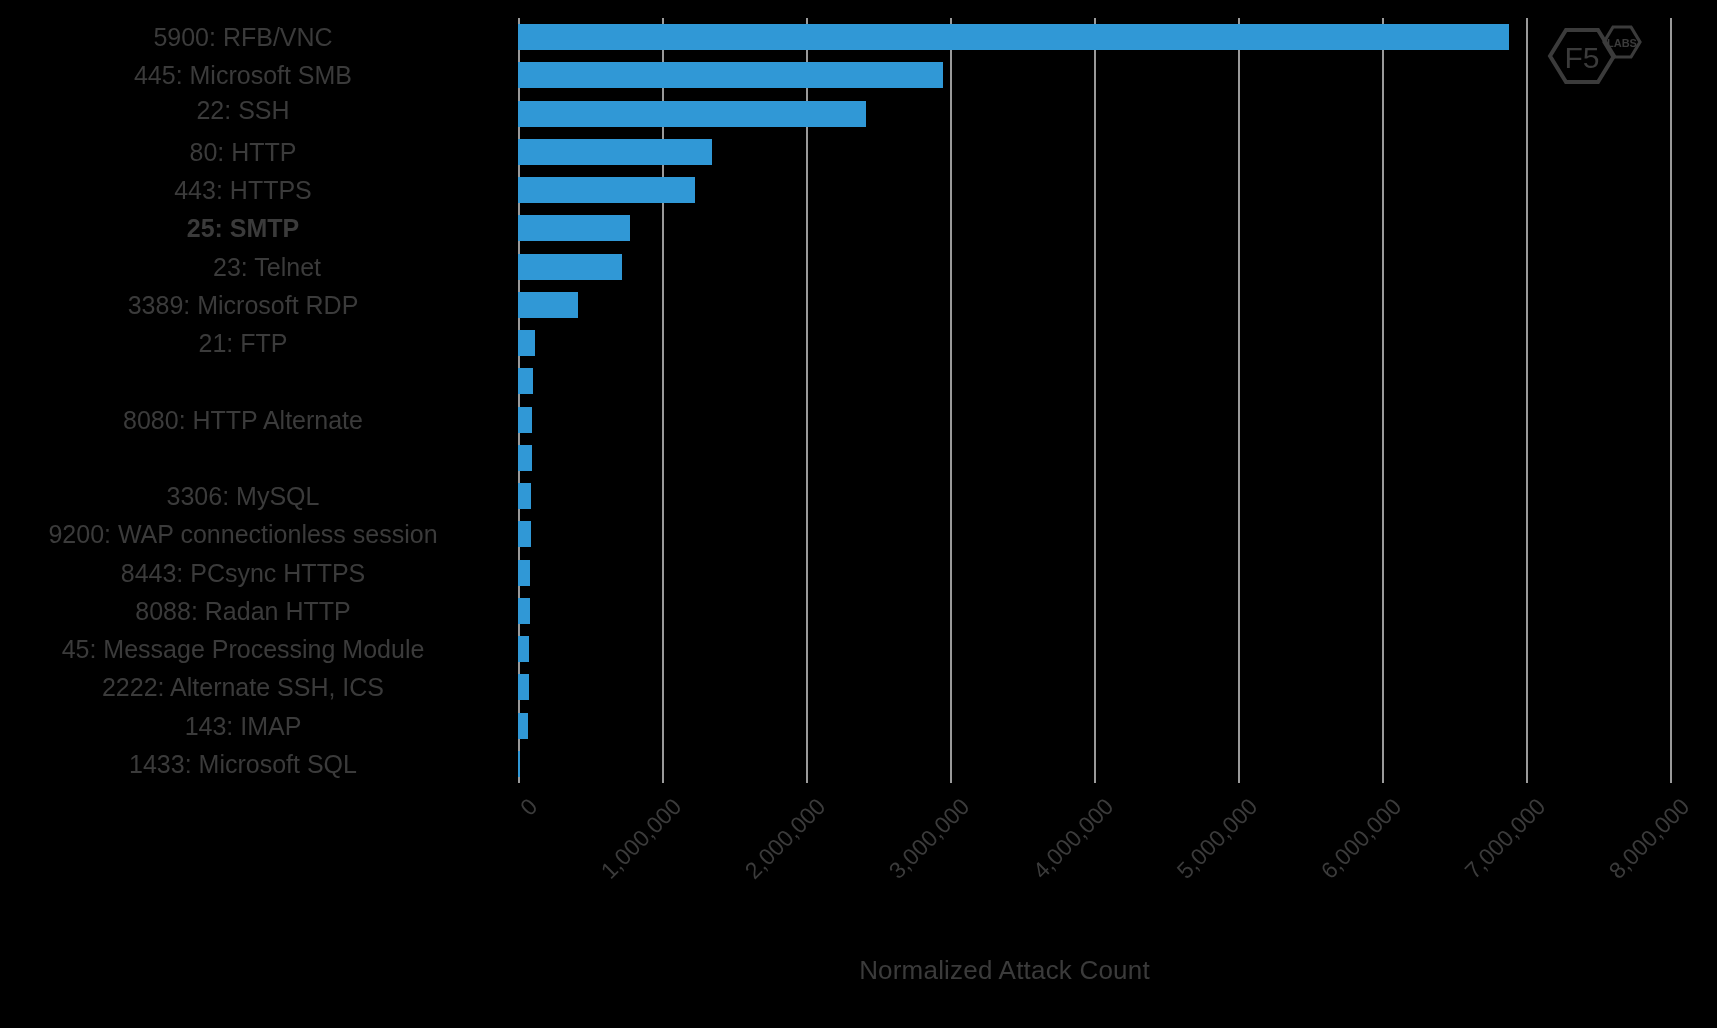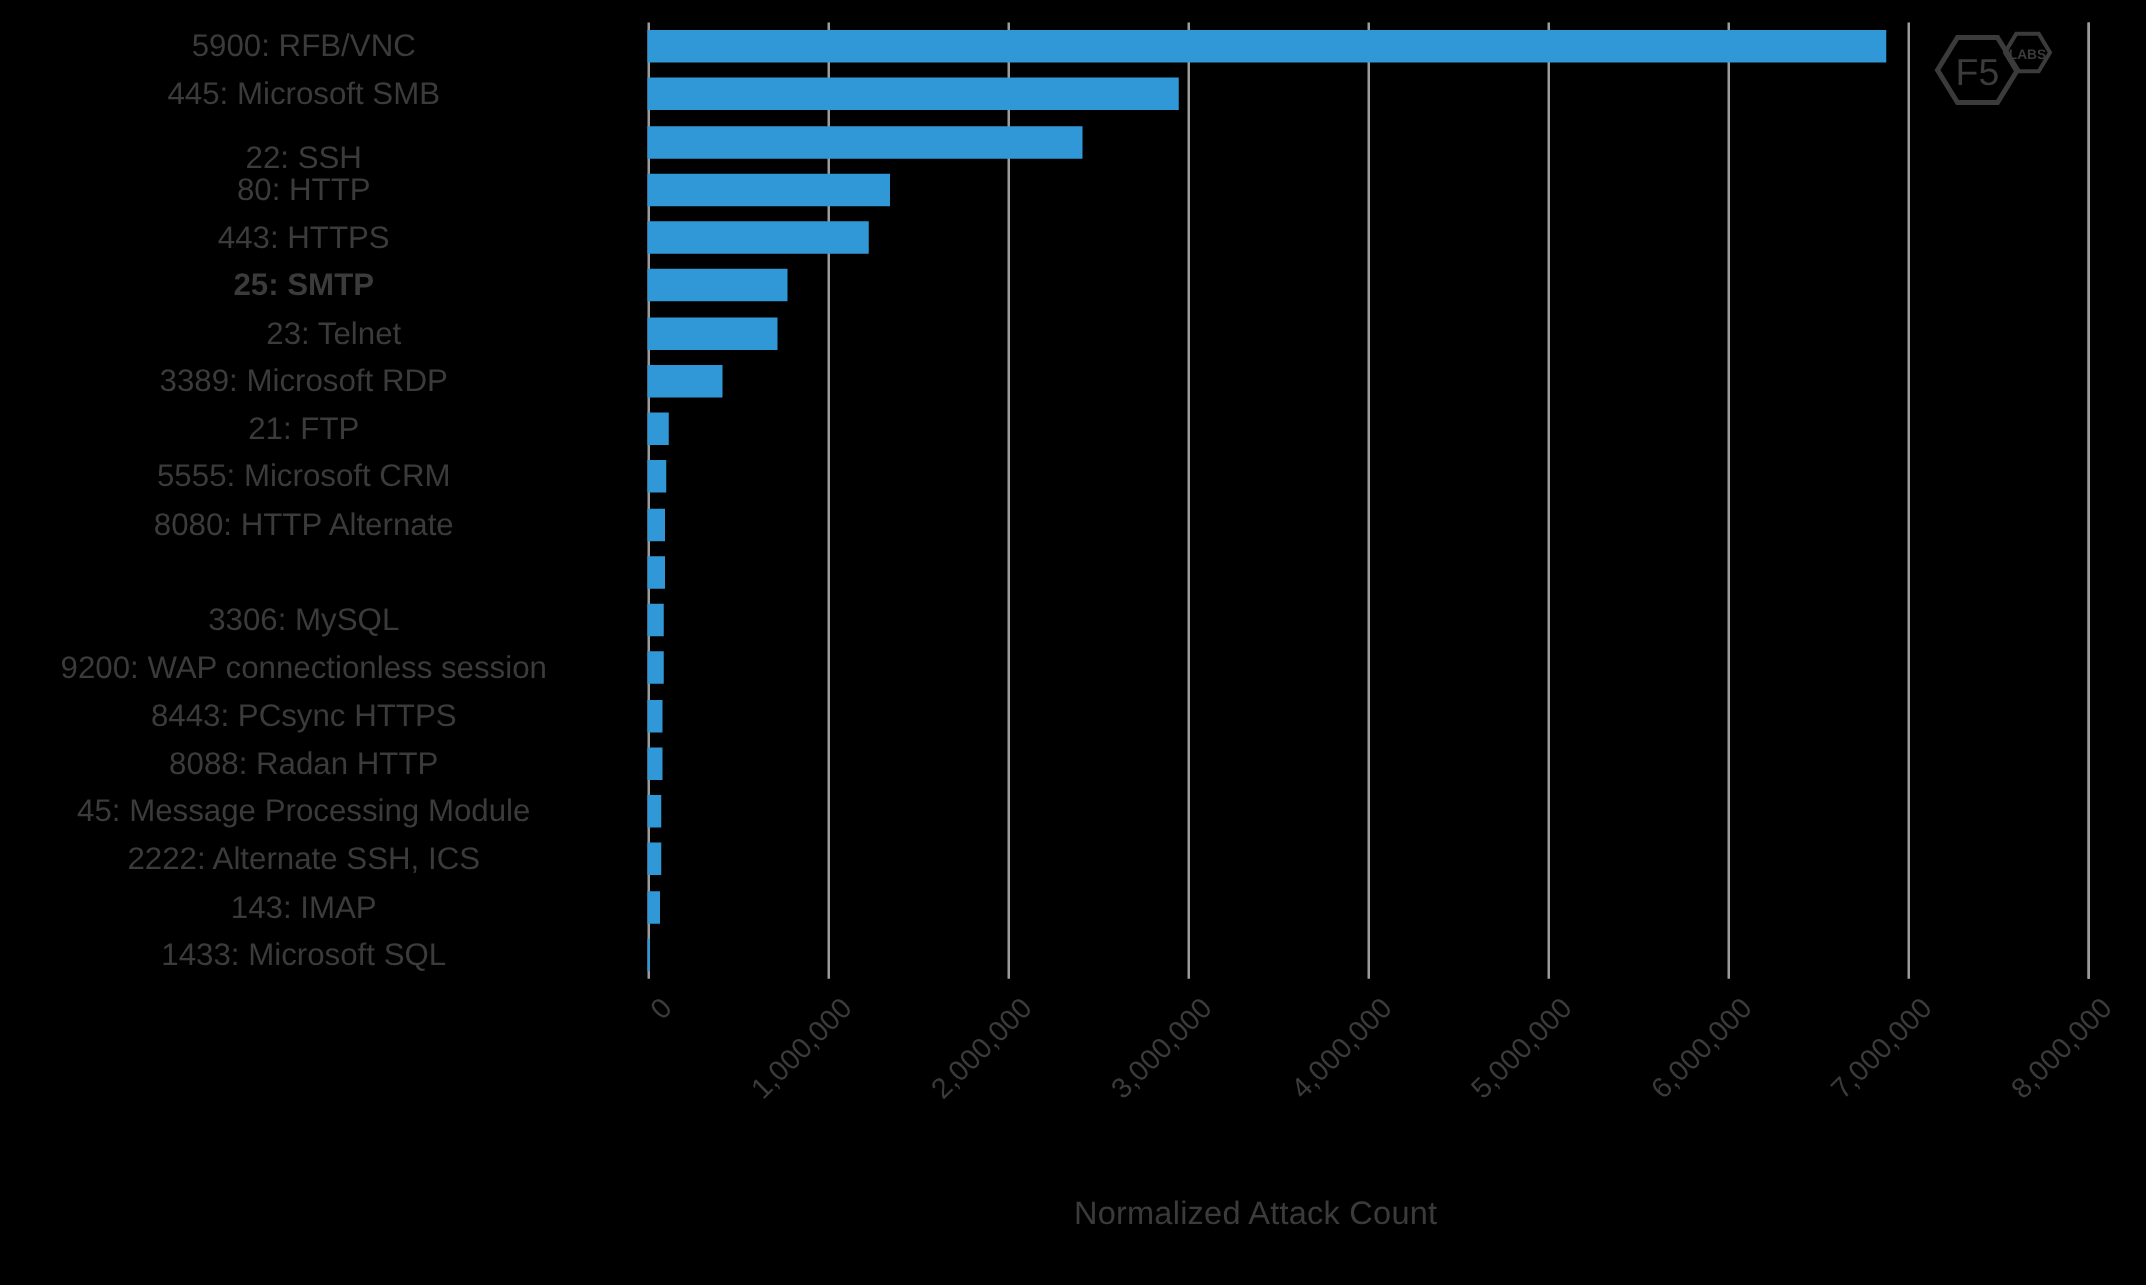--- a/index.html
+++ b/index.html
@@ -78,28 +78,27 @@
   .logo svg{display:block;}
 </style>
 </head>
 <body>
 
 <div id="chart-root">
 
   <div class="cat-labels">
       <div class="cat-label" style="top: 4.125px;">5900: RFB/VNC</div>
       <div class="cat-label" style="top: 42.375px;">445: Microsoft SMB</div>
-      <div class="cat-label" style="top: 93px;">22: SSH</div>
+      <div class="cat-label" style="top: 77px;">22: SSH</div>
       <div class="cat-label" style="top: 118.875px;">80: HTTP</div>
       <div class="cat-label" style="top: 157.125px;">443: HTTPS</div>
       <div class="cat-label" style="top: 195.375px; font-weight: bold;">25: SMTP</div>
       <div class="cat-label" style="top: 233.625px; padding-left: 48px;">23: Telnet</div>
       <div class="cat-label" style="top: 271.875px;">3389: Microsoft RDP</div>
       <div class="cat-label" style="top: 310.125px;">21: FTP</div>
-      <div class="cat-label" style="top: 348.375px;">5555: Microsoft CRM</div>
       <div class="cat-label" style="top: 386.625px;">8080: HTTP Alternate</div>
       <div class="cat-label" style="top: 463.125px;">3306: MySQL</div>
       <div class="cat-label" style="top: 501.375px;">9200: WAP connectionless session</div>
       <div class="cat-label" style="top: 539.625px;">8443: PCsync HTTPS</div>
       <div class="cat-label" style="top: 577.875px;">8088: Radan HTTP</div>
       <div class="cat-label" style="top: 616.125px;">45: Message Processing Module</div>
       <div class="cat-label" style="top: 654.375px;">2222: Alternate SSH, ICS</div>
       <div class="cat-label" style="top: 692.625px;">143: IMAP</div>
       <div class="cat-label" style="top: 730.875px;">1433: Microsoft SQL</div>
     </div>

